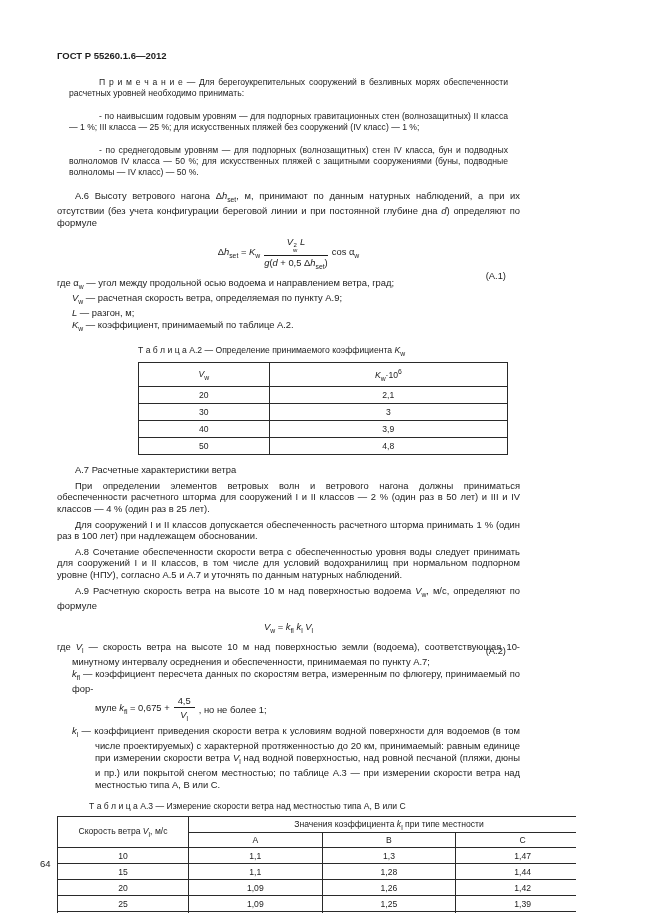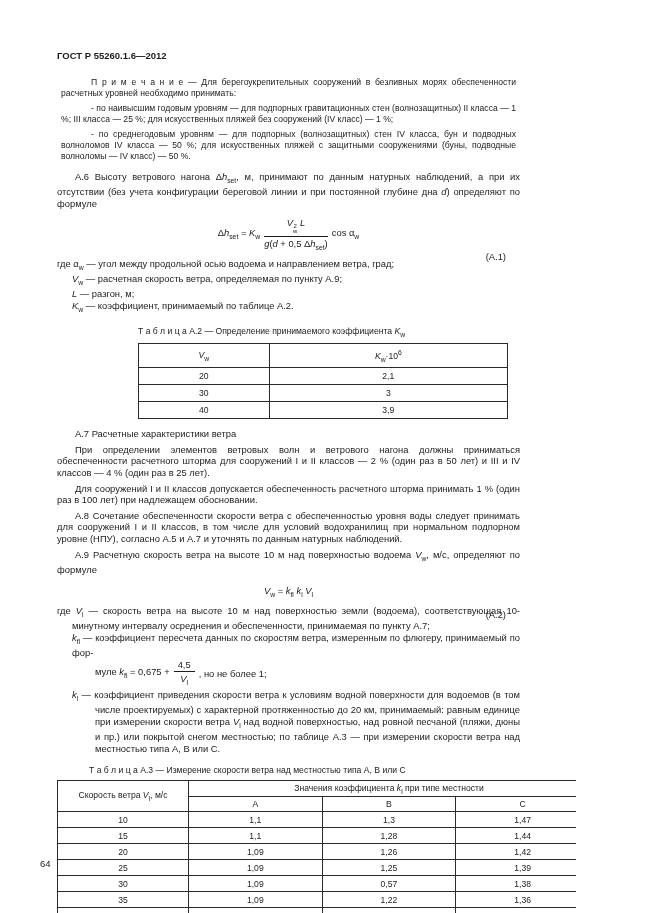--- a/index.html
+++ b/index.html
@@ -7,21 +7,21 @@
     position: relative;
     width: 576px; height: 913px;
     background: #ffffff; color: #1c1c1c;
     font-family: "Liberation Sans", sans-serif;
     padding: 50px 56px 0 57px;
     box-sizing: border-box;
     overflow: hidden;
   }
   .doc-header { font-weight: bold; font-size: 9.5px; line-height: 12px; margin-bottom: 15px; }
   .note { font-size: 8.6px; line-height: 11px; text-align: justify; }
-  .note-p { margin: 4px; text-indent: 30px; }
+  .note-p { margin: 12px; text-indent: 30px; }
   .para { margin: 4px 0 0 0; font-size: 9.4px; line-height: 11.6px; text-align: justify; text-indent: 18px; }
   .para.first { margin-top: 9px; }
   sub, sup { font-size: 6.8px; }
   .ss { display: inline-flex; flex-direction: column; vertical-align: -2px; }
   .ss sup, .ss sub { display: block; font-size: 6px; line-height: 5.5px; }
   .formula-row { position: relative; display: flex; justify-content: center; align-items: center;
                  font-size: 9.4px; margin: 7px 0; min-height: 28px; }
   .formula-row.simple { min-height: 15px; margin: 8px 0 6px 0; }
   .f-label { position: absolute; right: 14px; margin-top: 46px; }
   .frac { display: inline-flex; flex-direction: column; text-align: center; margin: 0 4px; }
@@ -99,20 +99,24 @@
         <td>2,1</td>
       </tr>
       <tr>
         <td>30</td>
         <td>3</td>
       </tr>
       <tr>
         <td>40</td>
         <td>3,9</td>
       </tr>
+      <tr>
+        <td>50</td>
+        <td>4,8</td>
+      </tr>
     </tbody>
   </table>
 
   <p class="para first">А.7 Расчетные характеристики ветра</p>
   <p class="para">При определении элементов ветровых волн и ветрового нагона должны приниматься обеспеченности расчетного шторма для сооружений I и II классов — 2 % (один раз в 50 лет) и III и IV классов — 4 % (один раз в 25 лет).</p>
   <p class="para">Для сооружений I и II классов допускается обеспеченность расчетного шторма принимать 1 % (один раз в 100 лет) при надлежащем обосновании.</p>
   <p class="para">А.8 Сочетание обеспеченности скорости ветра с обеспеченностью уровня воды следует принимать для сооружений I и II классов, в том числе для условий водохранилищ при нормальном подпорном уровне (НПУ), согласно А.5 и А.7 и уточнять по данным натурных наблюдений.</p>
   <p class="para">А.9 Расчетную скорость ветра на высоте 10 м над поверхностью водоема <i>V</i><sub>w</sub>, м/с, определяют по формуле</p>
 
   <div class="formula-row simple">

